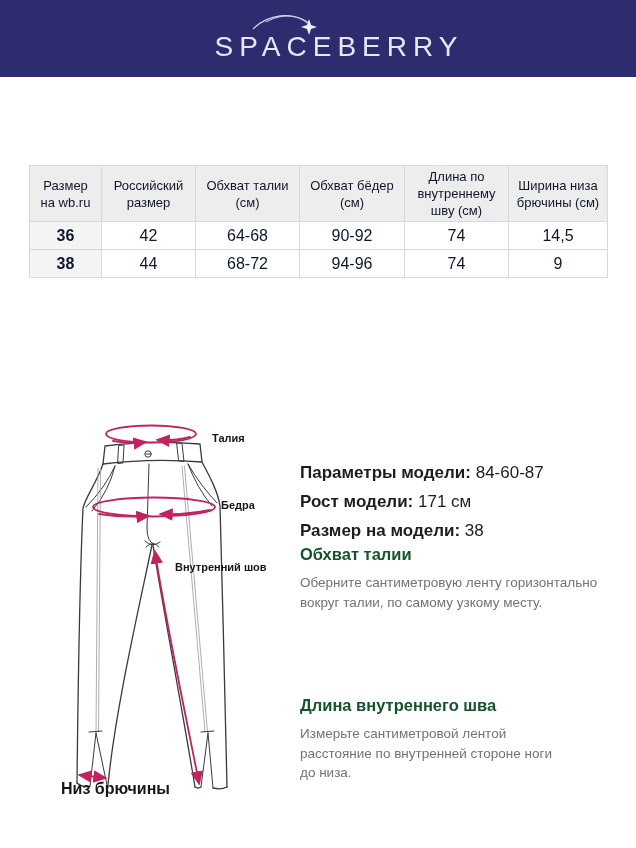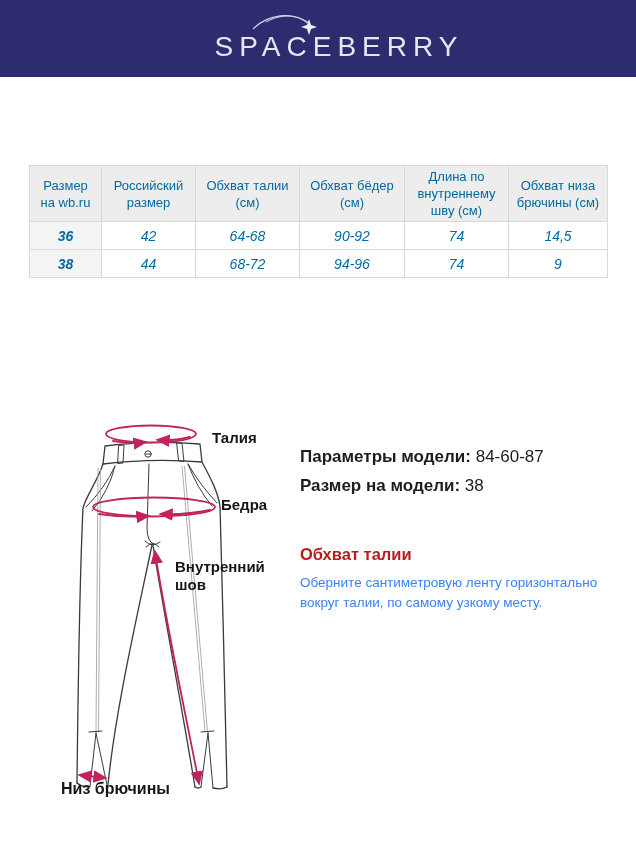--- a/index.html
+++ b/index.html
@@ -19,46 +19,46 @@
   
   .brand-bar{position:absolute;top:0;left:0;width:636px;height:77px;background:var(--header-bg);}
   .brand-logo{
     position:absolute;top:31px;left:0;width:100%;text-align:center;
     color:var(--logo-color);font-size:28px;letter-spacing:6px;text-indent:6px;font-weight:400;padding-left:18px;
   }
   .comet{position:absolute;top:8px;left:250px;width:72px;height:32px;}
   
   .size-table{
     position:absolute;top:165px;left:29px;width:578px;
-    border-collapse:collapse;table-layout:fixed;color:#0369a1;
+    border-collapse:collapse;table-layout:fixed;color:#0f172a;
   }
   .size-table th,.size-table td{border:1px solid var(--table-border);text-align:center;vertical-align:middle;padding:2px 5px;}
   .size-table thead th{background:var(--table-header-bg);font-size:13px;font-weight:400;line-height:17px;height:48px;}
-  .size-table tbody td{font-size:14px;height:23px;background:#fff;font-style:italic;}
+  .size-table tbody td{font-size:16px;height:23px;background:#fff;}
   .size-table tbody td:first-child{background:var(--table-first-col-bg);font-weight:700;}
   
   .diagram{position:absolute;left:55px;top:412px;width:250px;height:415px;}
   .diagram svg{position:absolute;left:0;top:0;}
   .outline{stroke:#3a3a3a;stroke-width:1.3;fill:none;stroke-linecap:round;}
   .outline-thin{stroke:#3a3a3a;stroke-width:1;fill:none;stroke-linecap:round;}
   .crease{stroke:#a5a5a5;stroke-width:0.9;fill:none;}
   .pink{stroke:var(--accent);stroke-width:1.8;fill:none;stroke-linecap:round;}
-  .diagram-label{position:absolute;font-size:15px;font-weight:700;color:#161616;line-height:18px;}
+  .diagram-label{position:absolute;font-size:11px;font-weight:700;color:#161616;line-height:18px;}
   .lbl-waist{left:157px;top:17px;}
   .lbl-hips{left:166px;top:84px;}
   .lbl-inseam{left:120px;top:146px;width:112px;}
   .lbl-hem{left:6px;top:368px;font-size:16px;}
   
-  .model-info{position:absolute;left:300px;top:442px;width:330px;}
+  .model-info{position:absolute;left:300px;top:458px;width:330px;}
   .model-line{font-size:17px;line-height:29px;white-space:nowrap;}
   .model-line .lbl{font-weight:700;}
   .guide-block{position:absolute;left:300px;width:332px;}
   .g1{top:545px;} .g2{top:620px;} .g3{top:696px;}
-  .guide-title{font-size:16.5px;font-weight:700;margin:0 0 9px 0;color:#b91c1c;}
-  .guide-text{font-size:13.5px;line-height:19.5px;color:#3b82f6;margin:0;}
+  .guide-title{font-size:16.5px;font-weight:700;margin:0 0 9px 0;color:#14532d;}
+  .guide-text{font-size:13.5px;line-height:19.5px;color:#737373;margin:0;}
   .g3 .guide-text{width:270px;}
 </style>
 </head>
 <body>
 
 <div class="page">
 
   <div class="brand-bar">
     <svg class="comet" viewBox="0 0 72 32">
       <path d="M3,21 C18,6 42,3 59,15" stroke="#d9d4ee" stroke-width="1.1" fill="none"></path>
@@ -77,21 +77,21 @@
         <col style="width:104px">
         <col style="width:99px">
     </colgroup>
     <thead>
       <tr>
         <th>Размер на wb.ru</th>
         <th>Российский размер</th>
         <th>Обхват талии (см)</th>
         <th>Обхват бёдер (см)</th>
         <th>Длина по внутреннему шву (см)</th>
-        <th>Обхват низа брючины (см)</th>
+        <th>Ширина низа брючины (см)</th>
       </tr>
     </thead>
     <tbody>
       <tr>
         <td>36</td>
         <td>42</td>
         <td>64-68</td>
         <td>90-92</td>
         <td>74</td>
         <td>14,5</td>
@@ -176,25 +176,33 @@
     <div class="diagram-label lbl-inseam">Внутренний шов</div>
     <div class="diagram-label lbl-hem">Низ брючины</div>
   </div>
 
   <div class="model-info">
     <div class="model-line">
       <span class="lbl">Параметры модели:</span>
       <span class="val">84-60-87</span>
     </div>
     <div class="model-line">
+      <span class="lbl">Рост модели:</span>
+      <span class="val">171 см</span>
+    </div>
+    <div class="model-line">
       <span class="lbl">Размер на модели:</span>
       <span class="val">38</span>
     </div>
   </div>
 
   <div class="guide-block g1">
     <p class="guide-title">Обхват талии</p>
     <p class="guide-text">Оберните сантиметровую ленту горизонтально вокруг талии, по самому узкому месту.</p>
   </div>
   <div class="guide-block g2">
   </div>
+  <div class="guide-block g3">
+    <p class="guide-title">Длина внутреннего шва</p>
+    <p class="guide-text">Измерьте сантиметровой лентой расстояние по внутренней стороне ноги до низа.</p>
+  </div>
 
 </div>
 
 </body></html>

